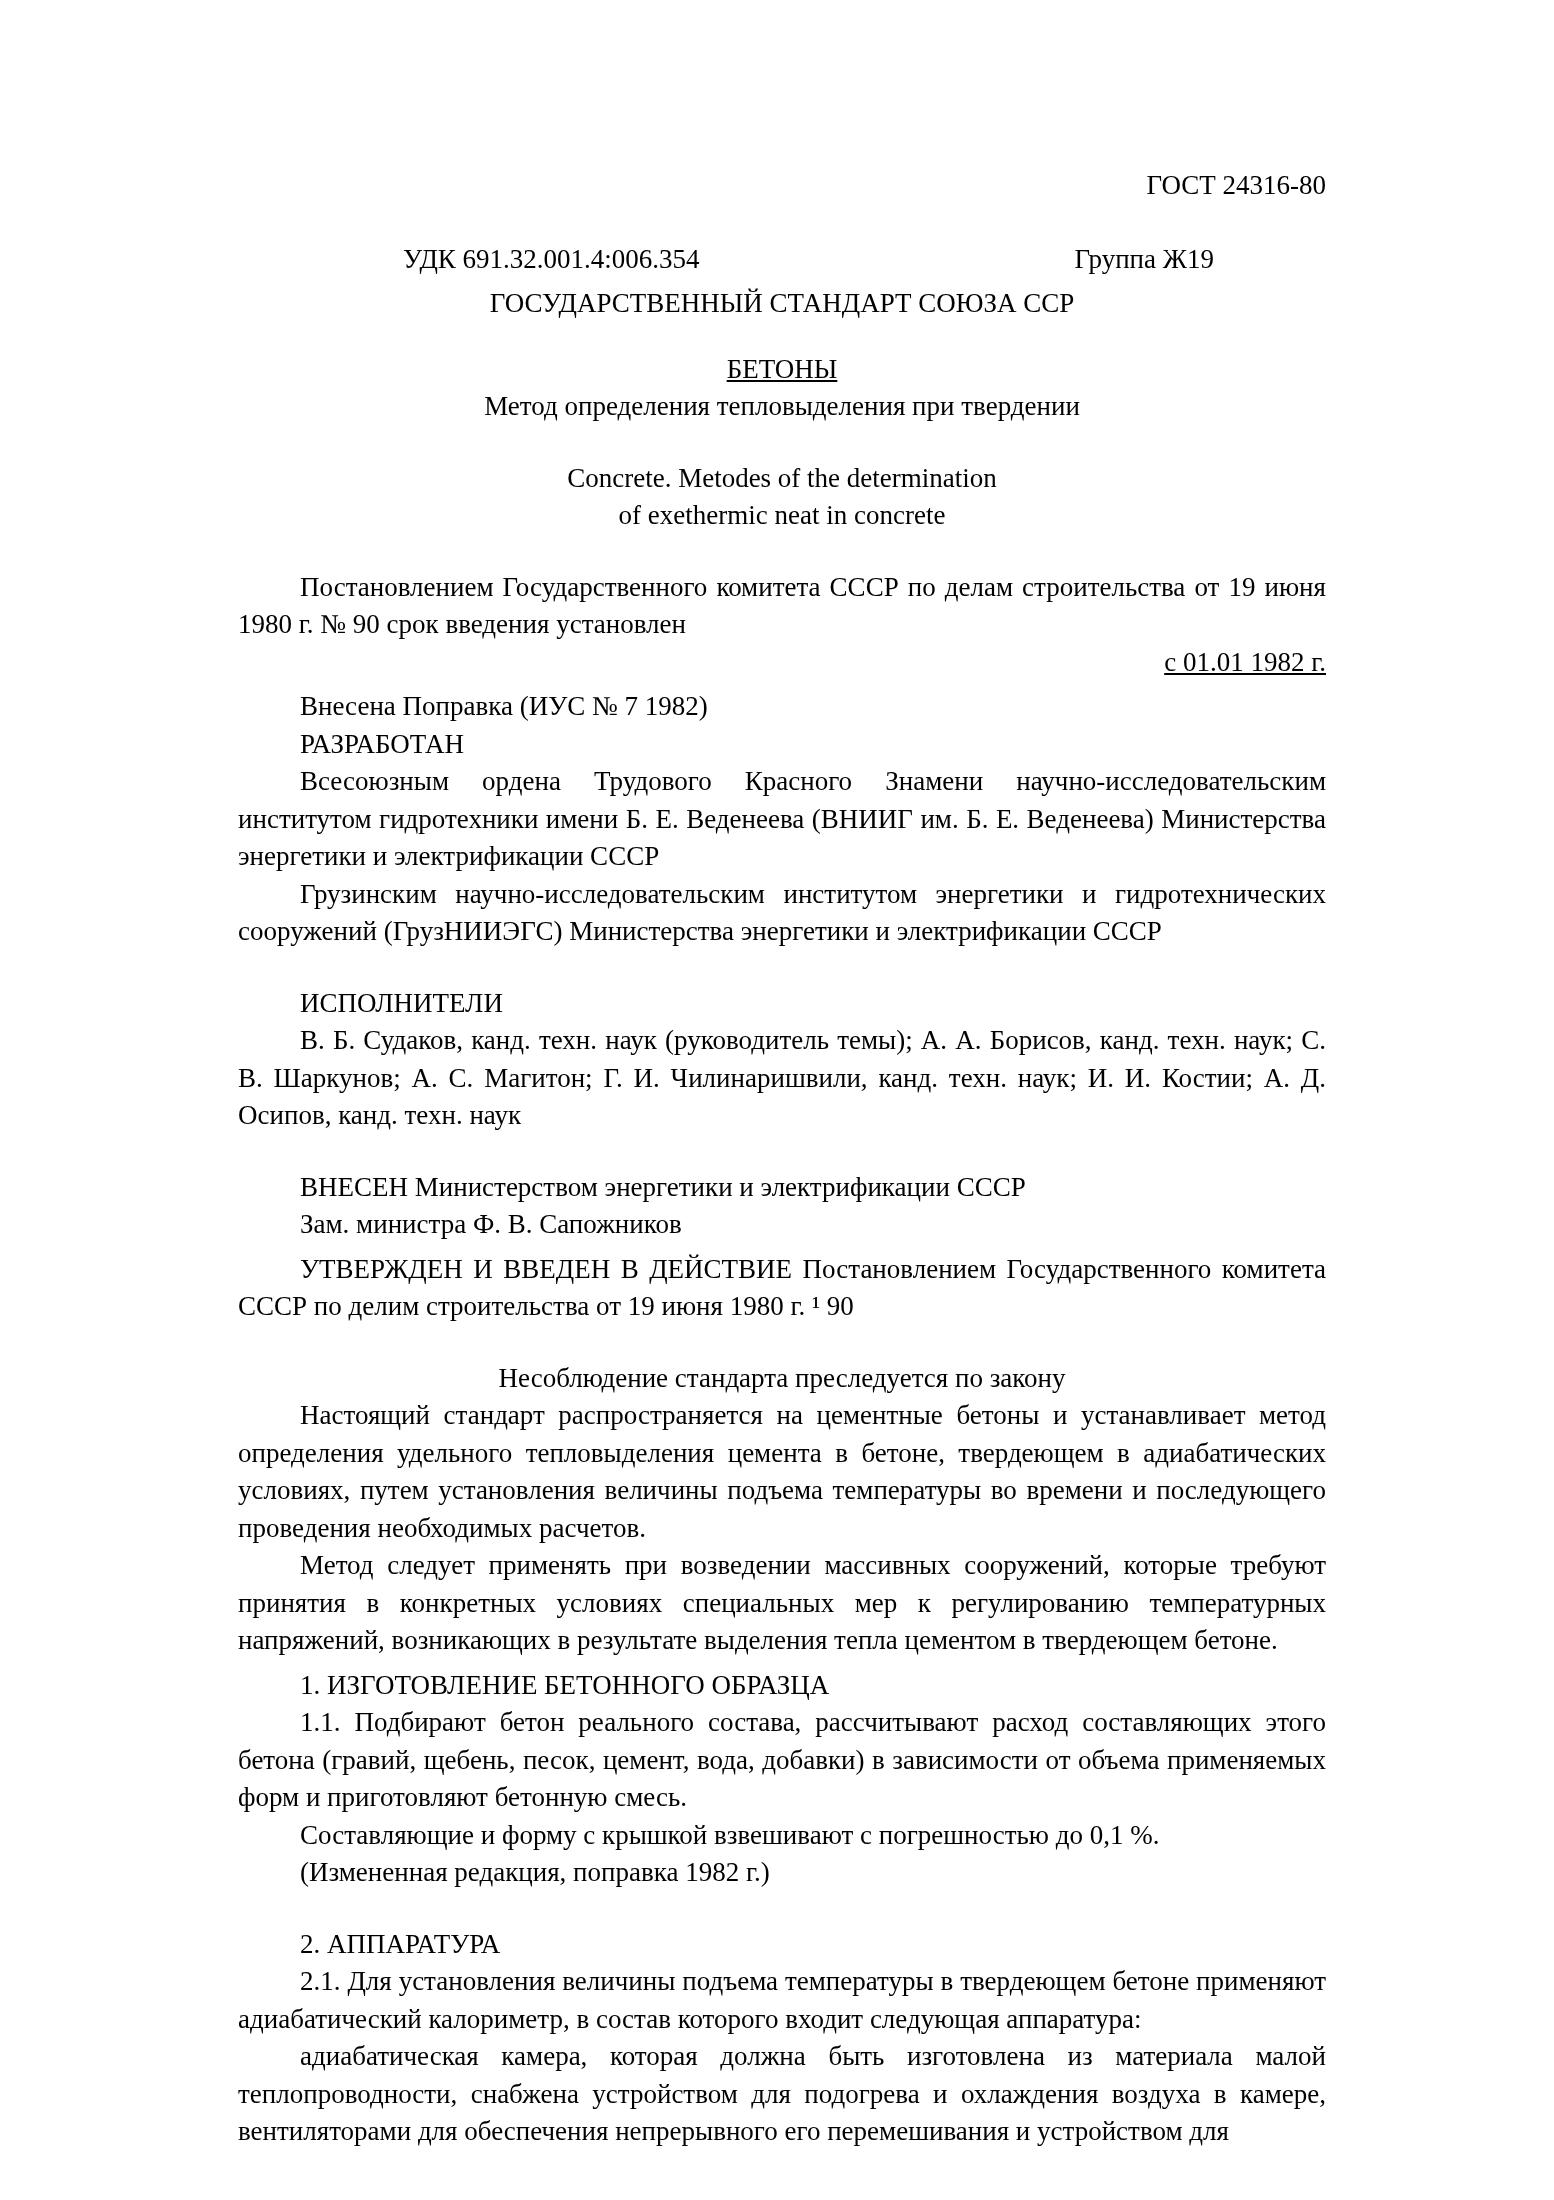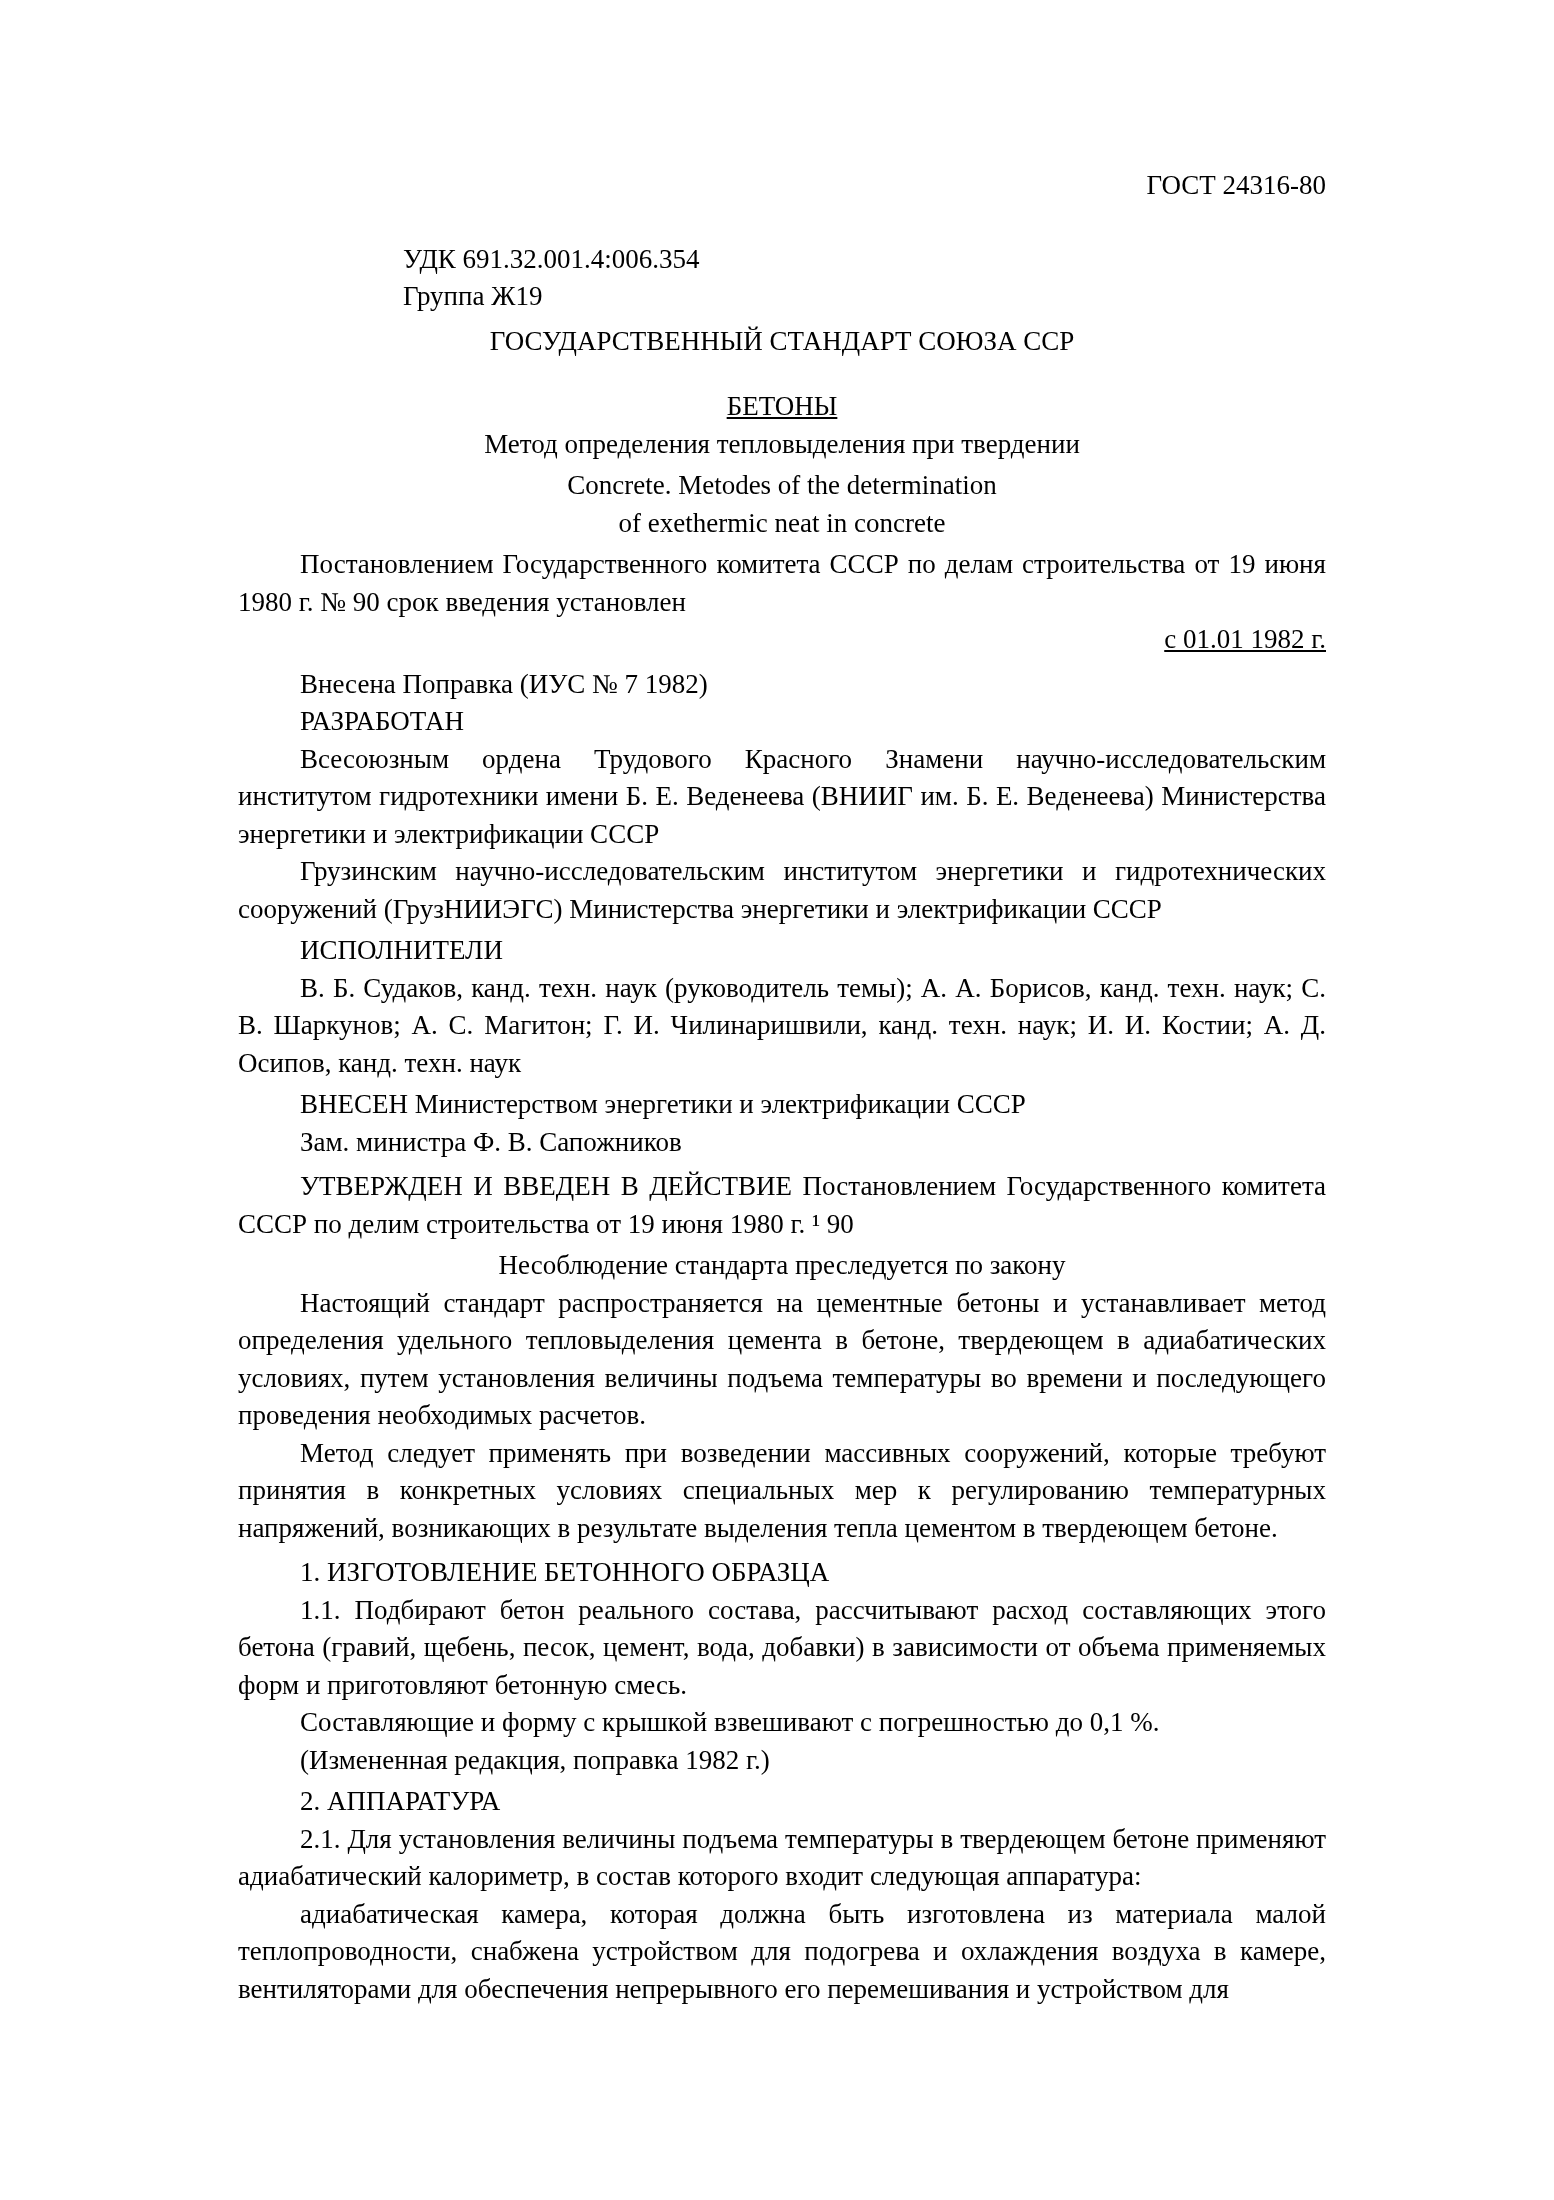--- a/index.html
+++ b/index.html
@@ -28,24 +28,23 @@
   .right  { text-align: right; }
   .center { text-align: center; }
   .just   { text-align: justify; text-align-last: left; hyphens: none; }
   .ind    { text-indent: 62px; }
   .underline { text-decoration: underline; }
   .udk-row {
     display: flex;
     justify-content: space-between;
     padding-left: 165px;
     padding-right: 112px;
-    flex-direction: column;
   }
   .mt-s  { margin-top: 7px; }
-  .mt-m  { margin-top: 4px; }
+  .mt-m  { margin-top: 34px; }
   .mt-l  { margin-top: 28px; text-decoration: underline; }
   .mt-xl { margin-top: 36px; }
 </style>
 </head>
 <body>
 
 <div class="page">
   <div class="content">
 
     <p class="right">ГОСТ 24316-80</p>

